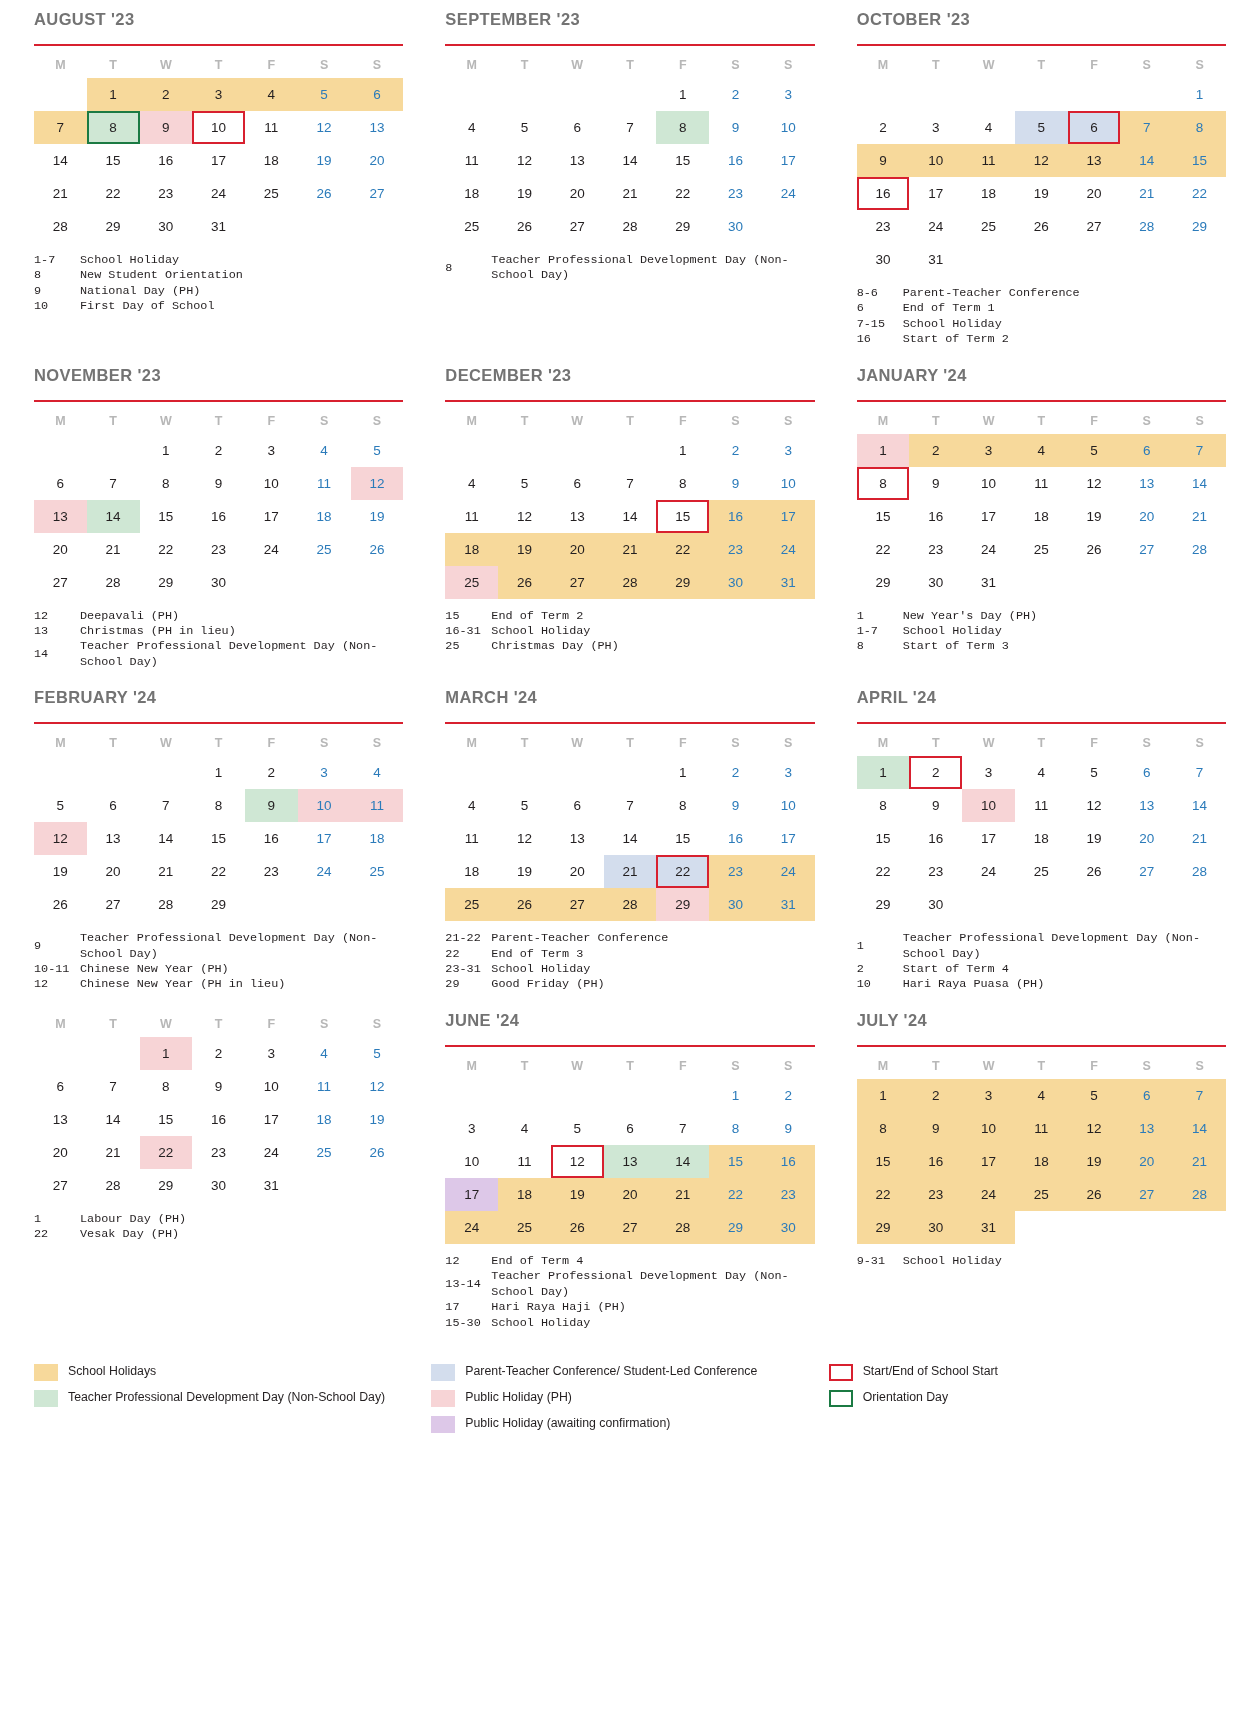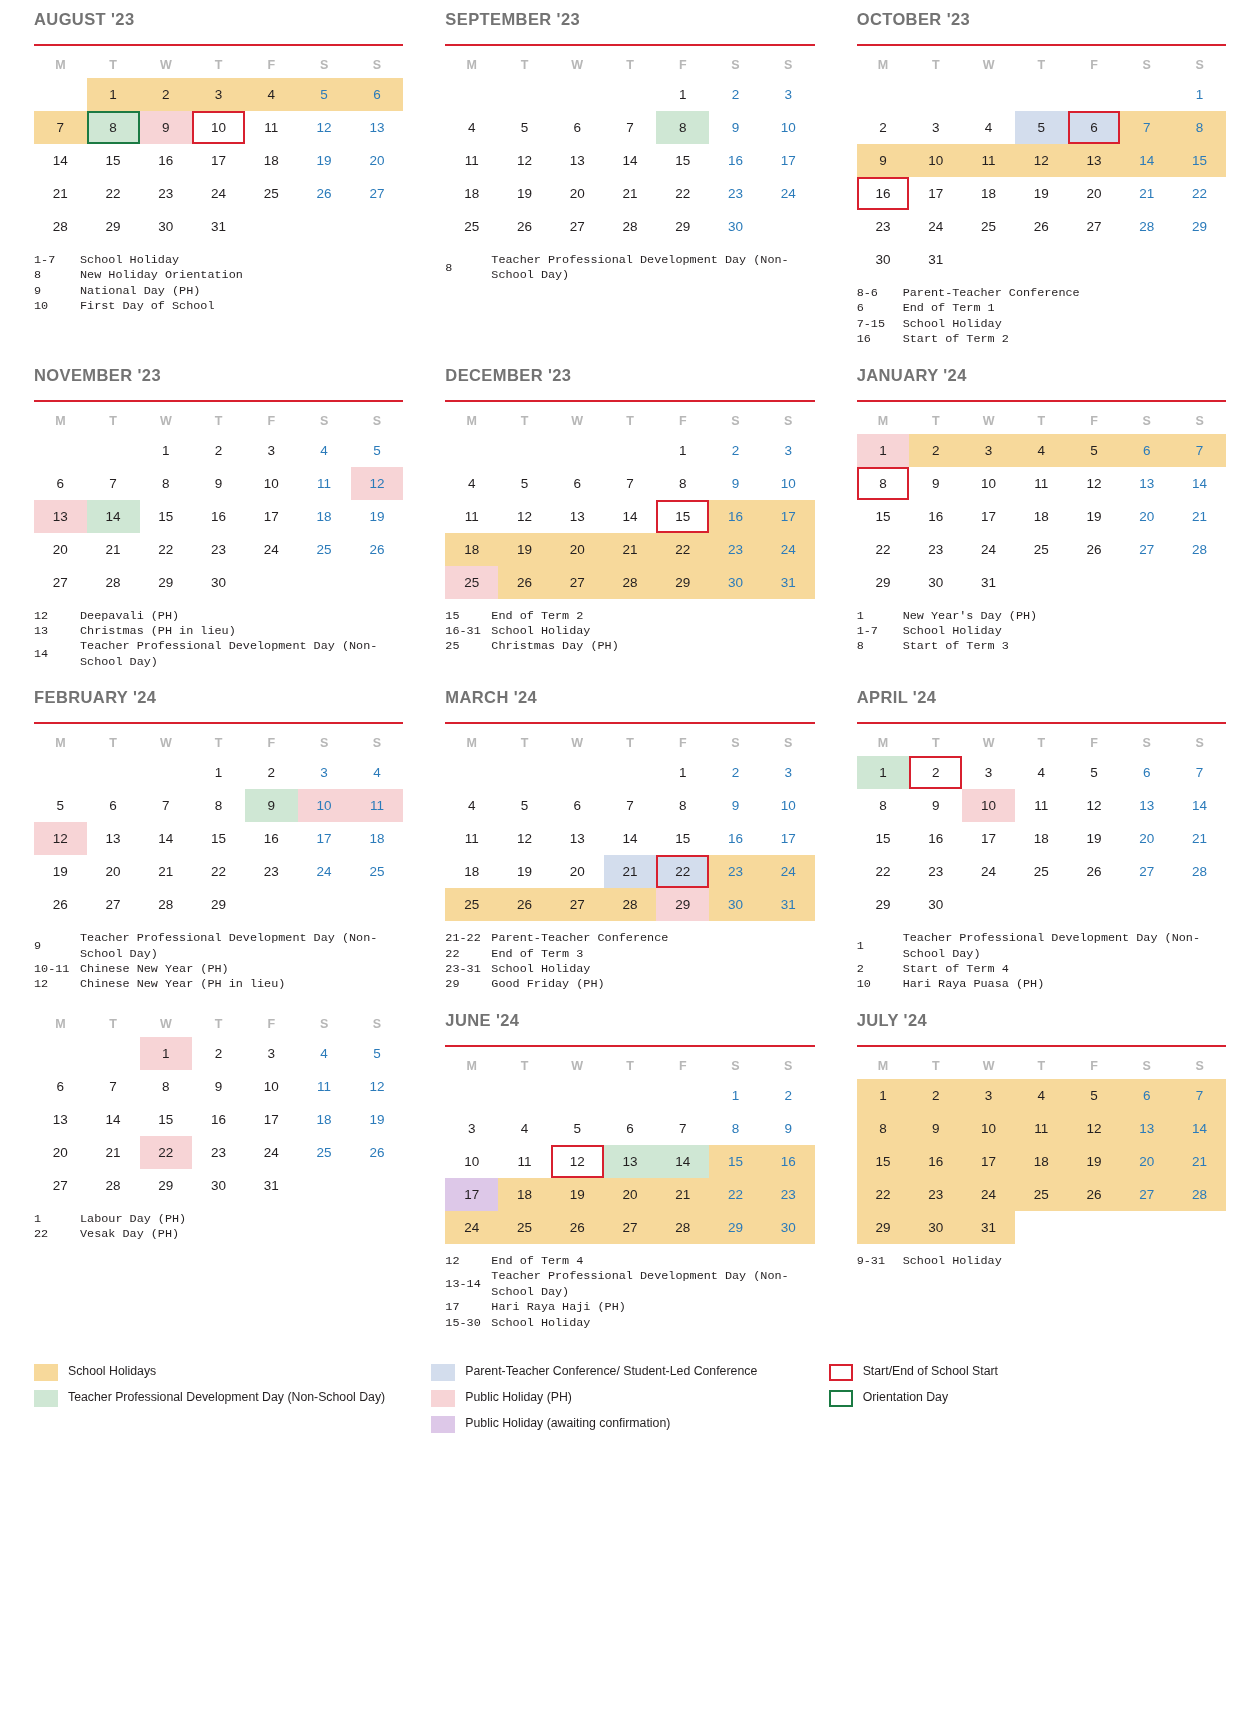--- a/index.html
+++ b/index.html
@@ -267,21 +267,21 @@
             </tr>
           </tbody>
         </table>
         <div class="notes">
           <div class="note-row">
             <div class="note-day">1-7</div>
             <div class="note-txt">School Holiday</div>
           </div>
           <div class="note-row">
             <div class="note-day">8</div>
-            <div class="note-txt">New Holiday Orientation</div>
+            <div class="note-txt">New Student Orientation</div>
           </div>
           <div class="note-row">
             <div class="note-day">9</div>
             <div class="note-txt">National Day (PH)</div>
           </div>
           <div class="note-row">
             <div class="note-day">10</div>
             <div class="note-txt">First Day of School</div>
           </div>
         </div>

